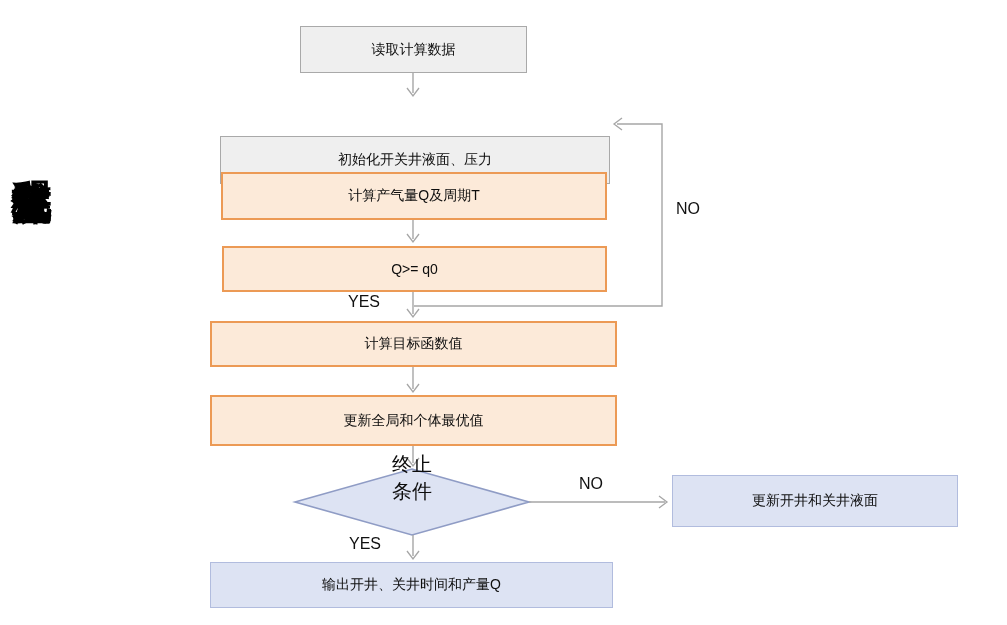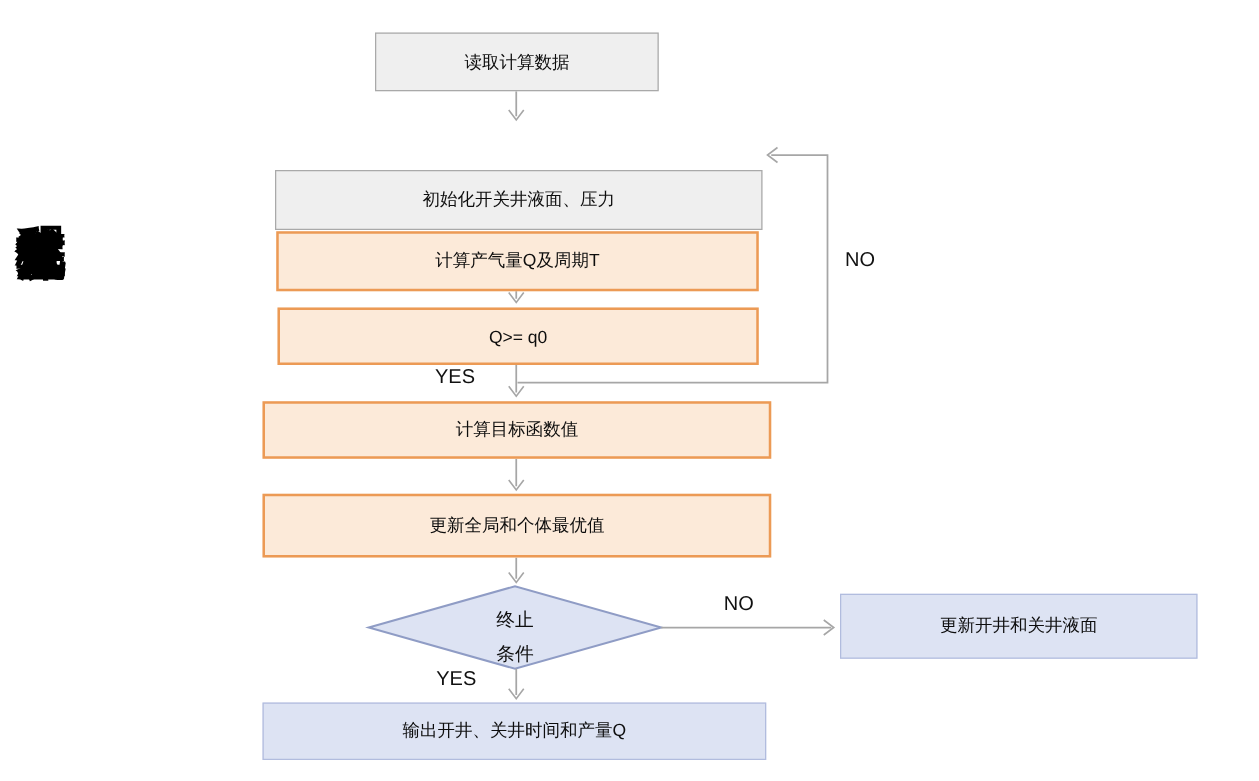--- a/index.html
+++ b/index.html
@@ -42,37 +42,37 @@
   .node.orange {
     background: var(--orange-fill, #fcead9);
     border: 2px solid var(--orange-border, #ec9a55);
   }
   .node.blue {
     background: var(--blue-fill, #dde3f3);
     border: 1px solid var(--blue-border, #b1bcde);
   }
   #n-read   { left: 300px; top: 26px;  width: 227px; height: 47px; }
   #n-init   { left: 220px; top: 100px; width: 390px; height: 48px; margin-top: 36px; }
-  #n-calcq  { left: 221px; top: 172px; width: 386px; height: 48px; margin-top: 13px; }
+  #n-calcq  { left: 221px; top: 172px; width: 386px; height: 48px; }
   #n-qcheck { left: 222px; top: 246px; width: 385px; height: 46px; text-align: right; }
   #n-calcobj{ left: 210px; top: 321px; width: 407px; height: 46px; }
   #n-best   { left: 210px; top: 395px; width: 407px; height: 51px; }
   #n-liquid { left: 672px; top: 475px; width: 286px; height: 52px; }
   #n-output { left: 210px; top: 562px; width: 403px; height: 46px; }
   .diamond-label {
     position: absolute;
     left: 352px;
-    top: 482px;
+    top: 450px;
     width: 120px;
     height: 56px;
     display: flex;
     flex-direction: column;
     align-items: center;
     justify-content: center;
-    font-size: 15px;
+    font-size: 20px;
     line-height: 27px;
     color: #0d0d0d;
   }
   .edge-label {
     position: absolute;
     font-size: 16px;
     color: #111111;
     white-space: nowrap;
   }
   #lbl-yes-q    { left: 348px; top: 293px; }

